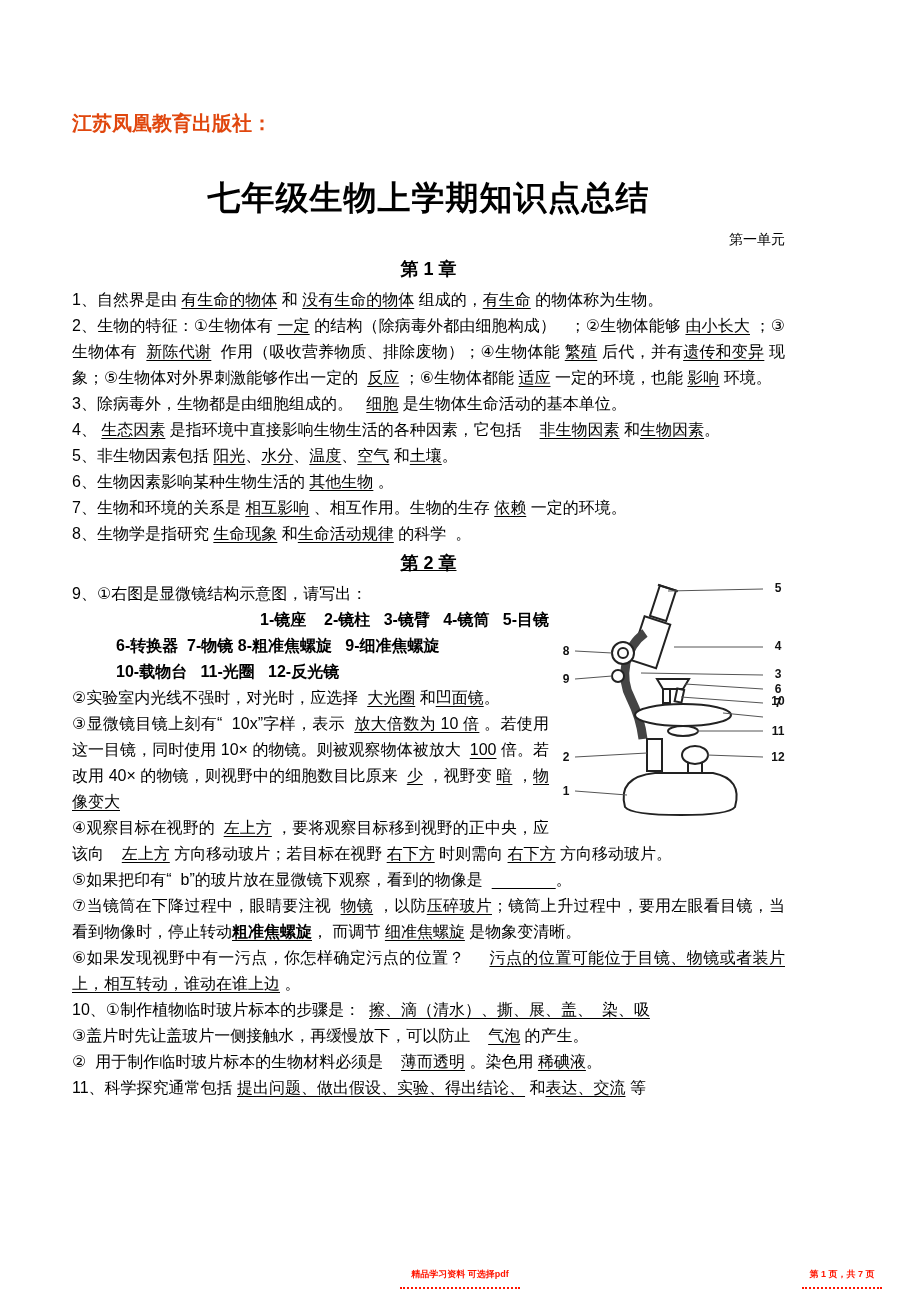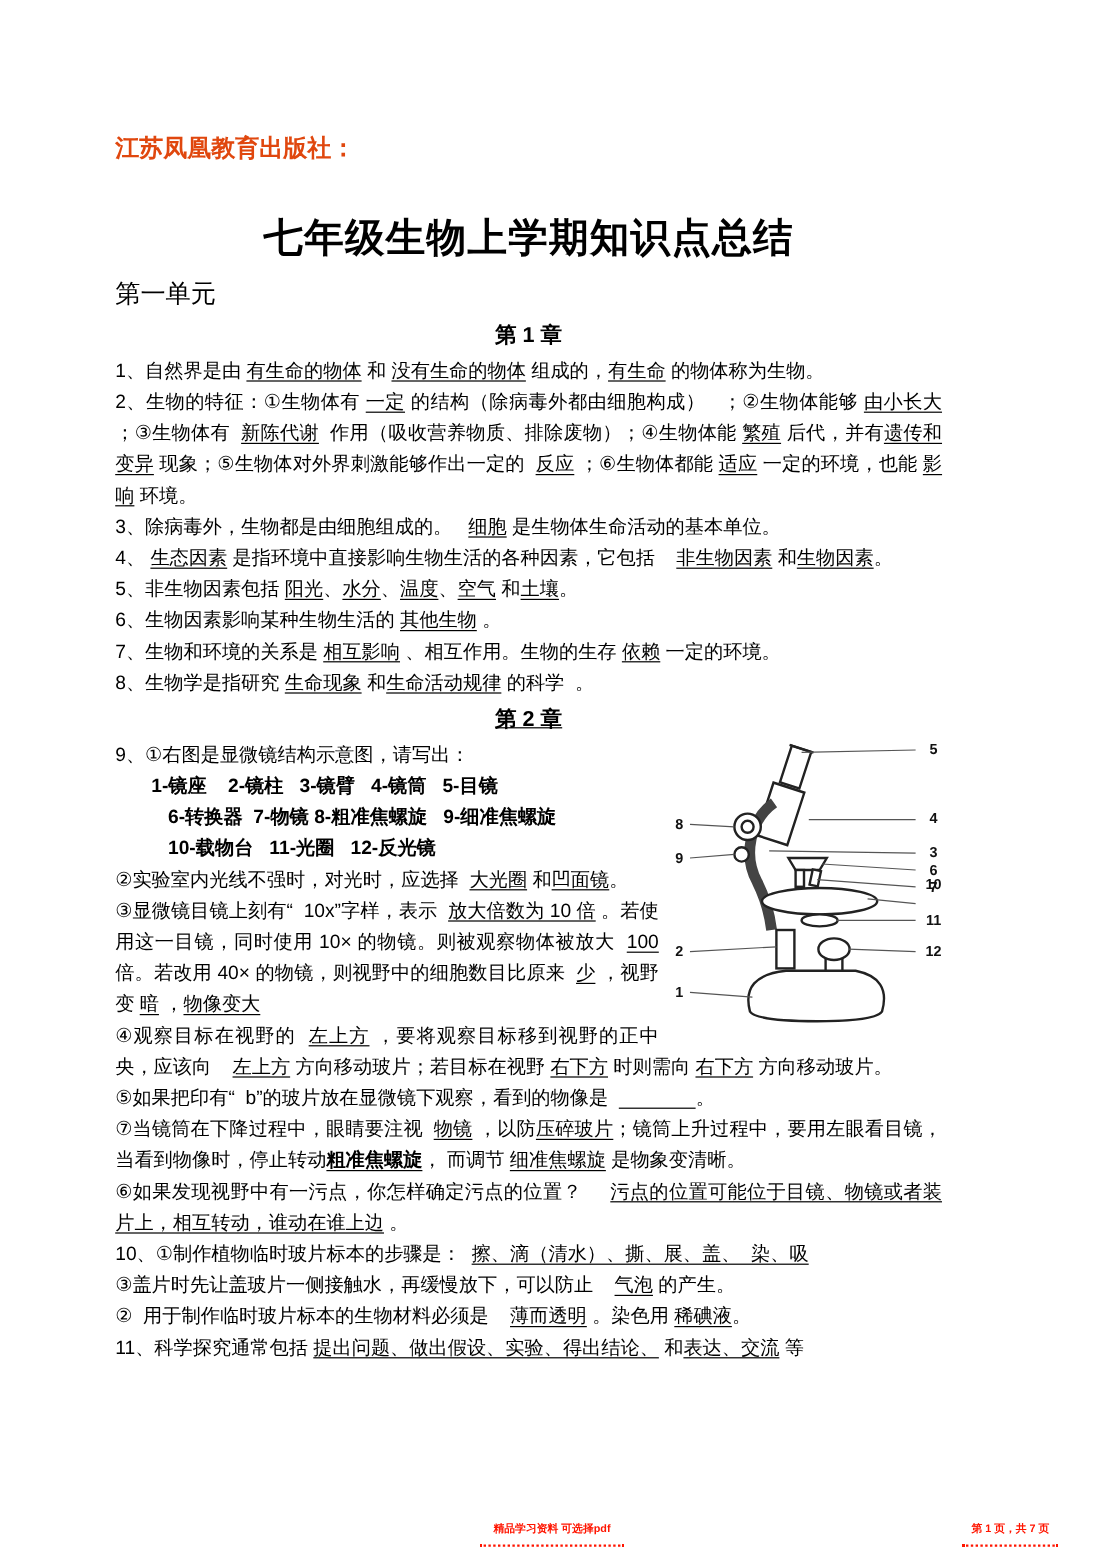--- a/index.html
+++ b/index.html
@@ -6,46 +6,46 @@
   html,body { background:#ffffff; }
   .page {
     position:relative;
     width:920px; height:1303px;
     margin:0 auto;
     background:#ffffff;
     font-family:"Liberation Sans","DejaVu Sans",sans-serif;
     color:#000;
     overflow:hidden;
   }
-  .content { padding:110px 135px 0 96px; }
+  .content { padding:110px 135px 0 72px; }
   .publisher {
     color:var(--color-accent,#e0470e);
     font-size:20px; font-weight:700;
     margin-bottom:14px;
   }
   .doc-title {
     text-align:center; font-size:33px; font-weight:700;
     letter-spacing:1px; margin-bottom:10px;margin-top:39px;
   }
   .unit-heading {
-    text-align:left; font-size:21px; font-weight:500; margin-bottom:8px;
+    text-align:right; font-size:14px; font-weight:500; margin-bottom:8px;
   }
   .chapter-heading {
     text-align:center; font-size:18px; font-weight:600; margin-bottom:6px;
   }
   .chapter-heading.ch2 { margin-top:4px; clear:none;text-decoration:underline; }
   p.para {
     font-size:16px; line-height:26px;
     white-space:pre-wrap;
     text-align:justify;
   }
   p.para .u { text-decoration:underline; text-underline-offset:3px; }
   p.para .b, p.bold-line { font-weight:700; }
   p.bold-line { font-size:16px; line-height:26px; white-space:pre-wrap; }
-  p.indent1 { padding-left:30px; }
+  p.indent1 { padding-left:30px;text-align:right; }
   p.indent2 { padding-left:44px; }
 
   
   .figure-wrap {
     float:right; width:226px; height:238px;
     margin:0 0 6px 10px; position:relative;
   }
   .figure-wrap svg { position:absolute; left:12px; top:0; }
   .ms-label {
     position:absolute; font-size:12px; font-weight:700; color:#111;

